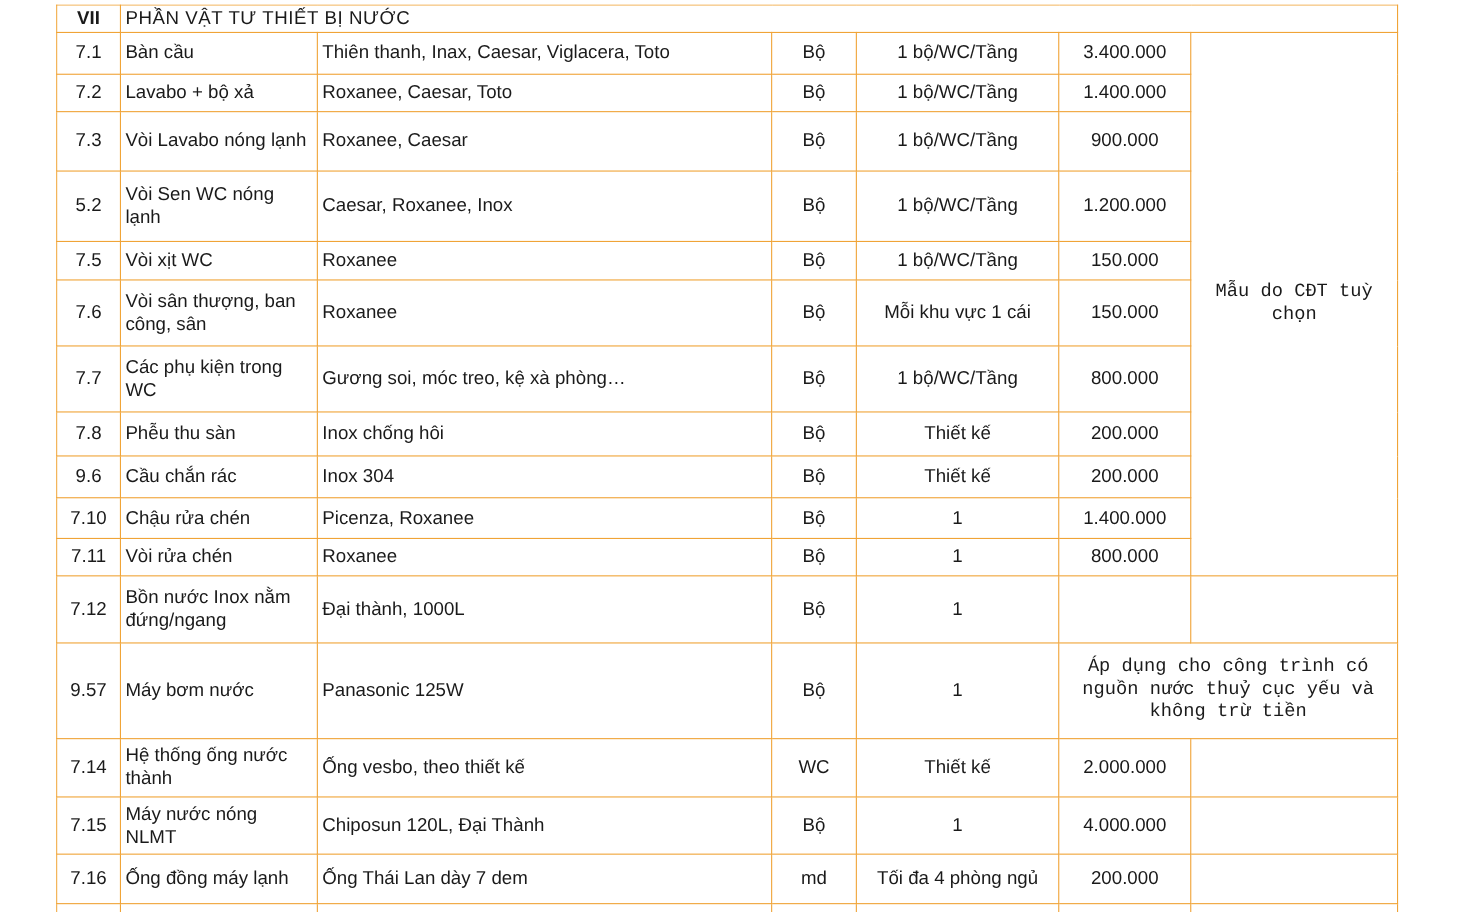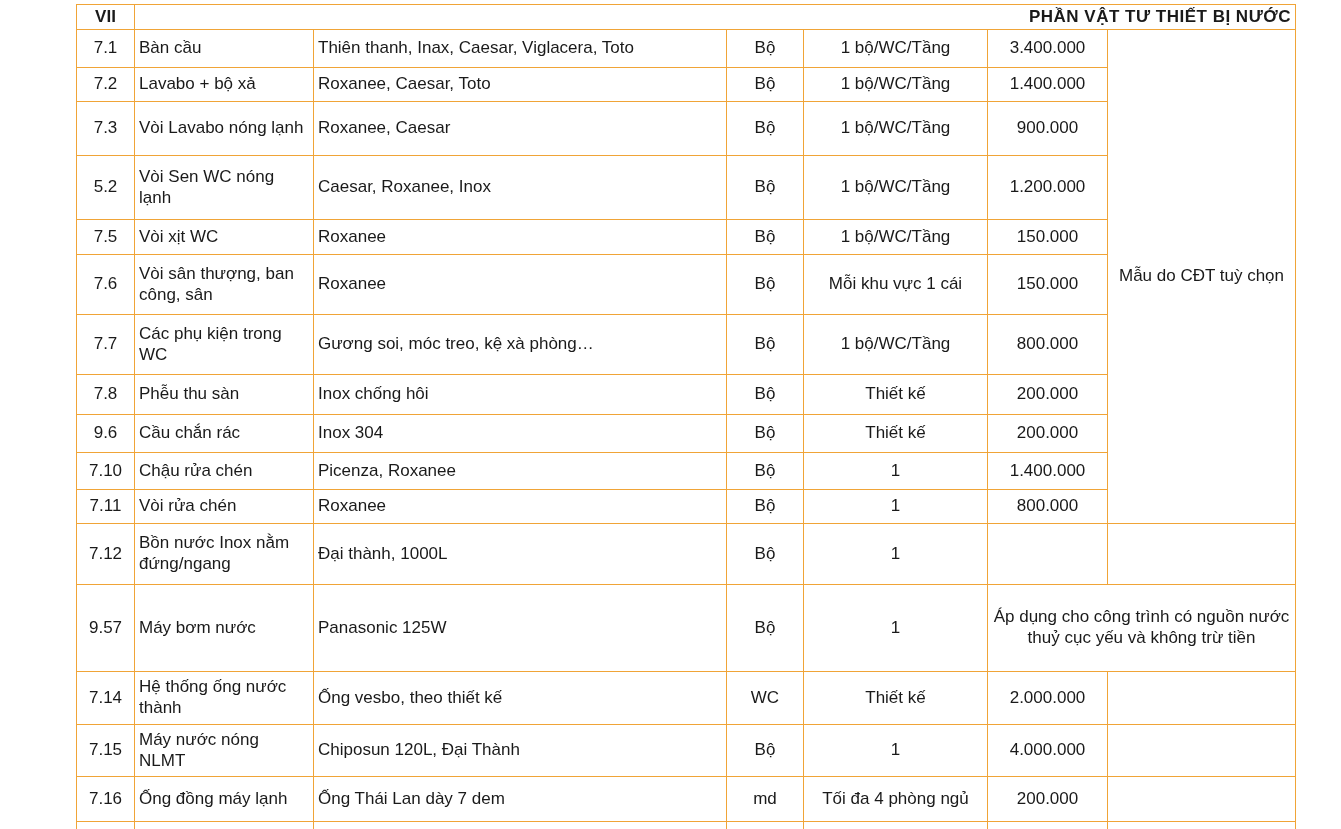--- a/index.html
+++ b/index.html
@@ -3,21 +3,21 @@
 <meta charset="utf-8">
 <style>
   html,body{
     margin:0;padding:0;
     width:1341px;height:829px;
     background:#ffffff;
     overflow:hidden;
     font-family:"Liberation Sans","DejaVu Sans",sans-serif;
   }
   .sheet{
-    position:absolute;left:76px;top:4px;
+    position:absolute;left:51px;top:4px;
     width:1221px;height:825px;
     overflow:hidden;
   }
   table.grid{
     border-collapse:collapse;
     table-layout:fixed;
     width:1219px;
   }
   table.grid td{
     border:1px solid #F0A437;
@@ -35,27 +35,27 @@
     background:#FFF000;
     color:#000000;
     font-weight:bold;
     font-size:19px;
     text-align:center;
     border-bottom:3px solid #ffffff;
   }
   td.title{
     background:#FDB714;
     color:#ffffff;
-    font-weight:bold;
+    font-weight:normal;
     font-size:19px;
-    text-align:right;
+    text-align:left;
     letter-spacing:.5px;
     border-bottom:3px solid #ffffff;
   }
-  td.note{text-align:center;}
+  td.note{text-align:center;font-family:Liberation Mono, monospace;}
 </style>
 </head>
 <body>
 
 <div class="sheet">
   <table class="grid">
     <colgroup>
       <col style="width:58px">
         <col style="width:179px">
         <col style="width:413px">

